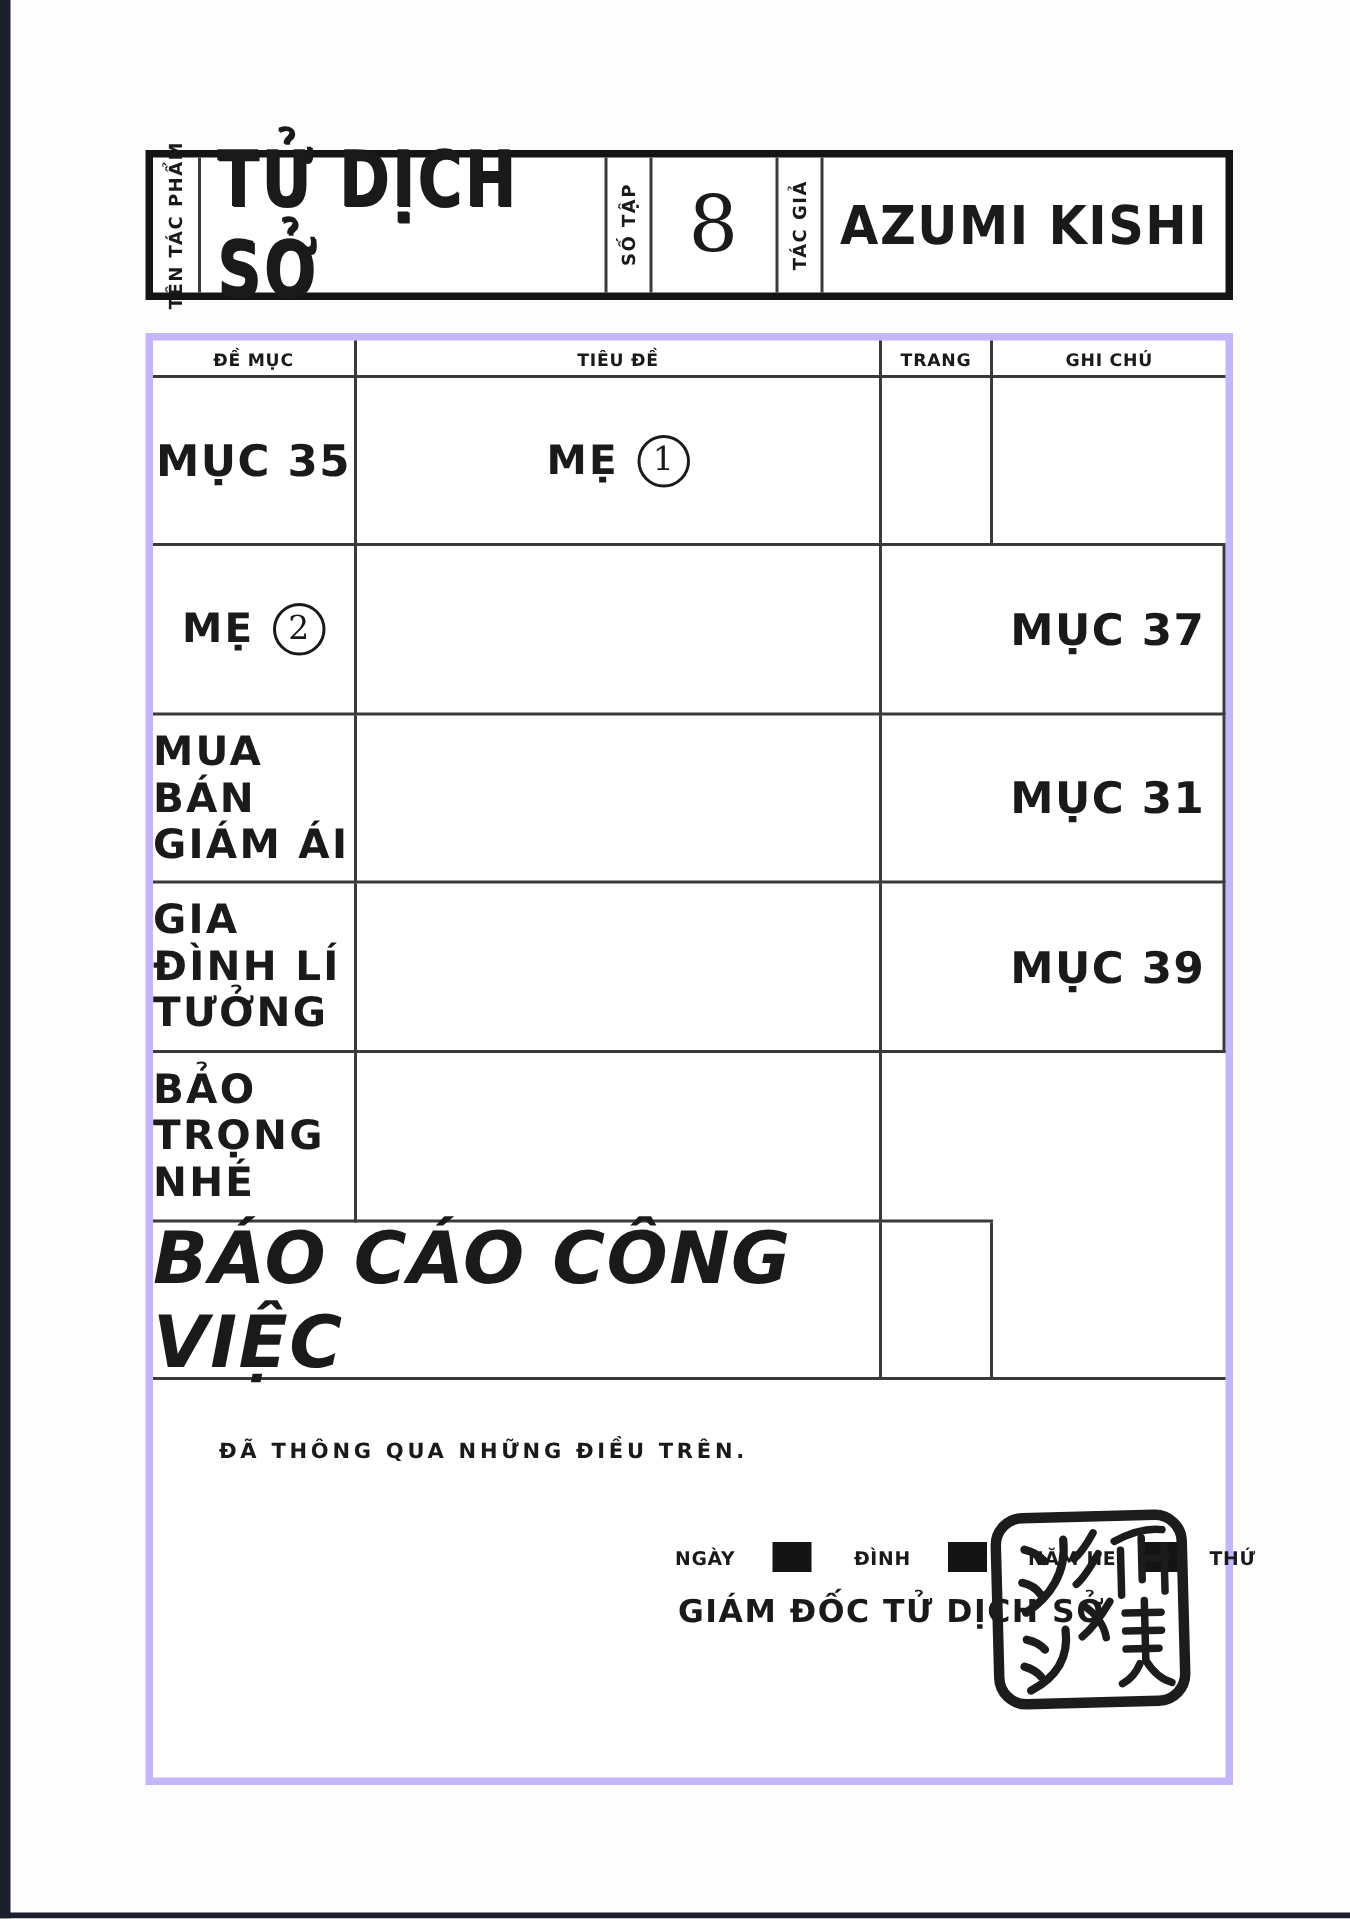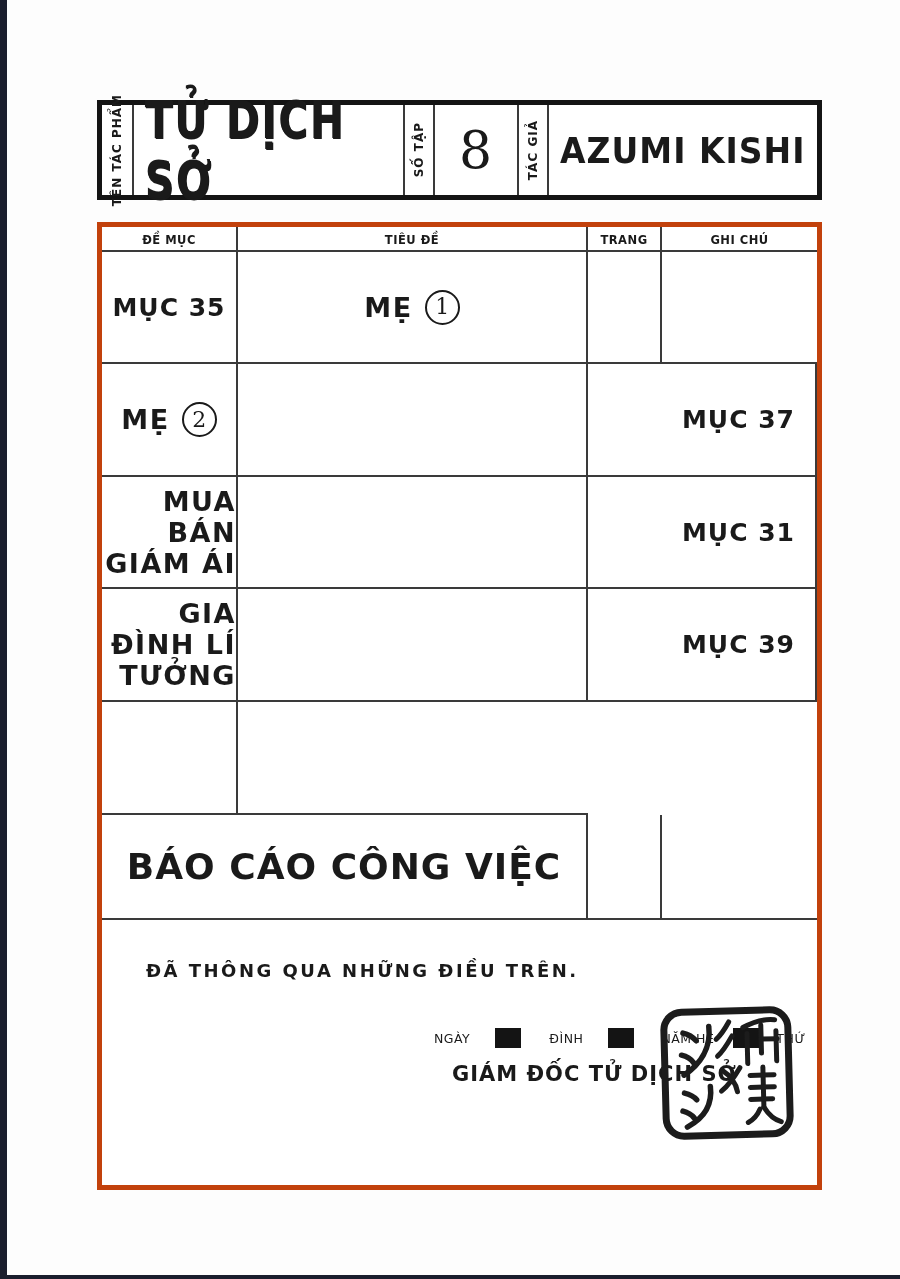--- a/index.html
+++ b/index.html
@@ -33,51 +33,50 @@
     text-shadow:1px 1px 0 #1a1a1a;
   }
   .vol-cell{flex:0 0 82px;display:flex;align-items:center;justify-content:center;}
   .vol-num{font-family:"DejaVu Serif","Liberation Serif",serif;font-size:52px;line-height:1;}
   .author-cell{flex:1 1 0;display:flex;align-items:center;justify-content:center;border-radius:29px;}
   .author-name{font-weight:bold;font-size:33px;letter-spacing:1px;transform:scaleY(1.08);}
 
   
   .toc-table{
     position:absolute;left:97px;top:222px;width:725px;height:968px;
-    border:5px solid #c2410c;box-sizing:border-box;background:#fff;
+    border:5px solid #c4b5fd;box-sizing:border-box;background:#fff;
     display:grid;
     grid-template-columns:136px 350px 74px 1fr;
     grid-template-rows:25px 112px 113px 112px 113px 113px 105px 1fr;
-    text-align:right;
   }
   .cell{display:flex;align-items:center;justify-content:center;box-sizing:border-box;}
   .br{border-right:2px solid #3a3a3a;}
   .bb{border-bottom:2px solid #3a3a3a;}
   .colhead{font-size:11.5px;font-weight:bold;letter-spacing:0.5px;padding-top:2px;}
-  .item-label{font-size:25px;font-weight:bold;letter-spacing:1px;}
+  .item-label{font-size:29px;font-weight:bold;letter-spacing:1px;}
   .chap-title{font-size:27px;font-weight:bold;letter-spacing:1.5px;display:flex;align-items:center;}
   .circled-num{
     display:inline-flex;align-items:center;justify-content:center;
     width:31px;height:31px;margin-left:12px;
     border:2.5px solid #1a1a1a;border-radius:50%;
     font-family:"DejaVu Serif","Liberation Serif",serif;
     font-size:22px;font-weight:normal;letter-spacing:0;line-height:1;
   }
-  .report-cell{grid-column:1 / 3;font-size:36px;font-weight:bold;letter-spacing:1px;}
+  .report-cell{grid-column:1 / 3;font-size:48px;font-weight:bold;letter-spacing:1px;font-style:italic;}
 
   
   .approval-section{grid-column:1 / 5;position:relative;}
   .approval-text{
     position:absolute;left:44px;top:40px;
-    font-size:18px;font-weight:bold;letter-spacing:2.5px;white-space:nowrap;
+    font-size:14px;font-weight:bold;letter-spacing:2.5px;white-space:nowrap;
   }
   .date-line{
-    position:absolute;left:332px;top:108px;
+    position:absolute;left:348px;top:108px;
     display:flex;align-items:center;
-    font-size:12.5px;font-weight:normal;letter-spacing:0.5px;white-space:nowrap;gap:18px;
+    font-size:12.5px;font-weight:bold;letter-spacing:0.5px;white-space:nowrap;gap:18px;
   }
   .redact{width:26px;height:20px;background:#141414;display:inline-block;}
   .redact.r1{margin:0 10px 0 7px;}
   .redact.r2{margin:0 9px 0 7px;}
   .redact.r3{margin:0 -2px 0 1px;}
   .date-line .p4{margin-left:1px;}
   .director-line{
     position:absolute;left:350px;top:142px;
     font-size:21px;font-weight:bold;letter-spacing:1px;white-space:nowrap;
   }
@@ -144,20 +143,23 @@
   <div class="cell bb"></div>
 
   <div class="cell item-label br bb">MỤC 31</div>
   <div class="cell br bb">
     <span class="chap-title">GIA ĐÌNH LÍ TƯỞNG</span>
   </div>
   <div class="cell br bb"></div>
   <div class="cell bb"></div>
 
   <div class="cell item-label br bb">MỤC 39</div>
+  <div class="cell br bb">
+    <span class="chap-title">BẢO TRỌNG NHÉ</span>
+  </div>
   <div class="cell br bb"></div>
   <div class="cell bb"></div>
 
   <div class="cell report-cell br bb">BÁO CÁO CÔNG VIỆC</div>
   <div class="cell br bb"></div>
   <div class="cell bb"></div>
 
   <div class="approval-section">
     <div class="approval-text">ĐÃ THÔNG QUA NHỮNG ĐIỀU TRÊN.</div>
 

